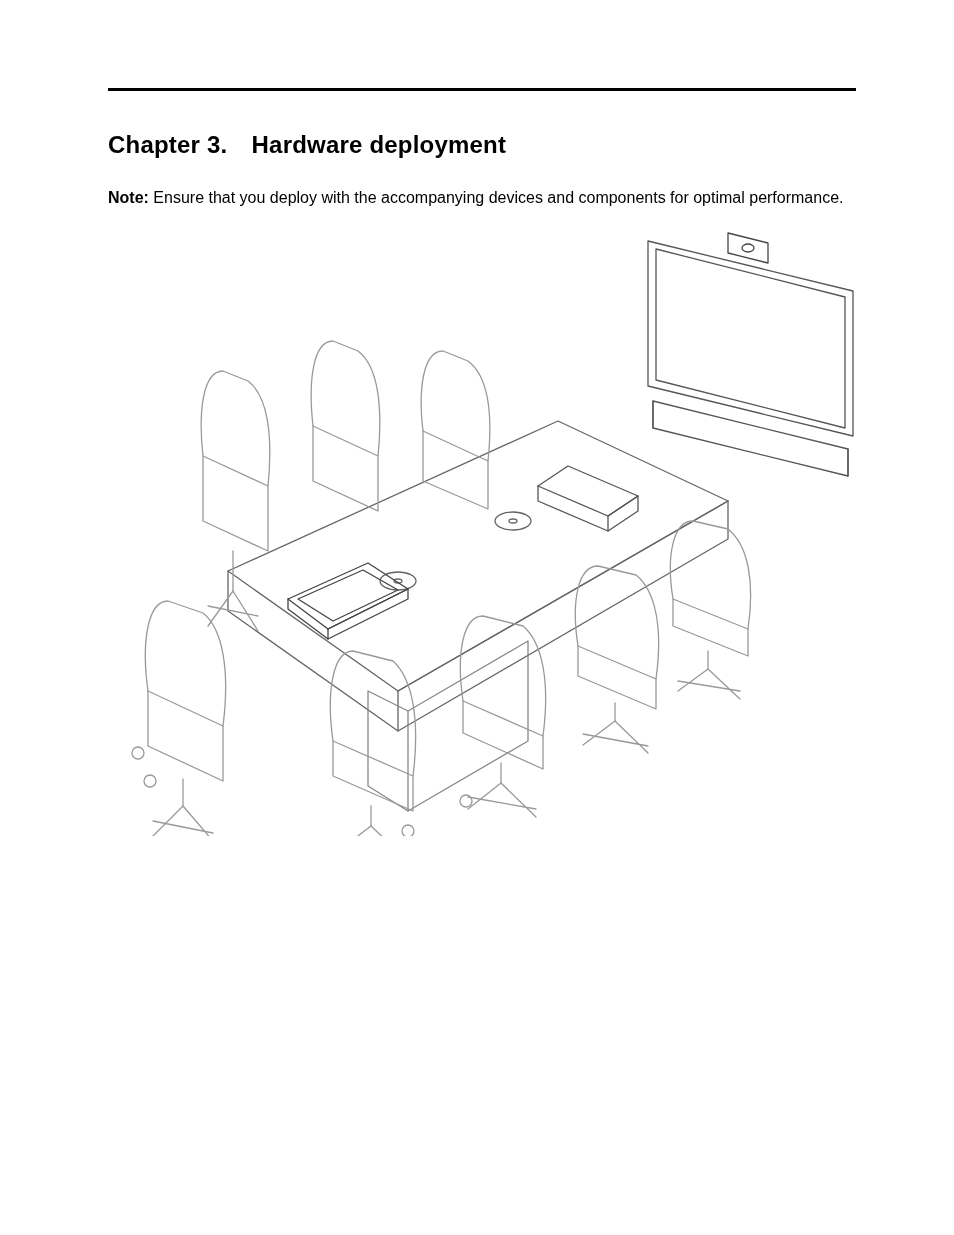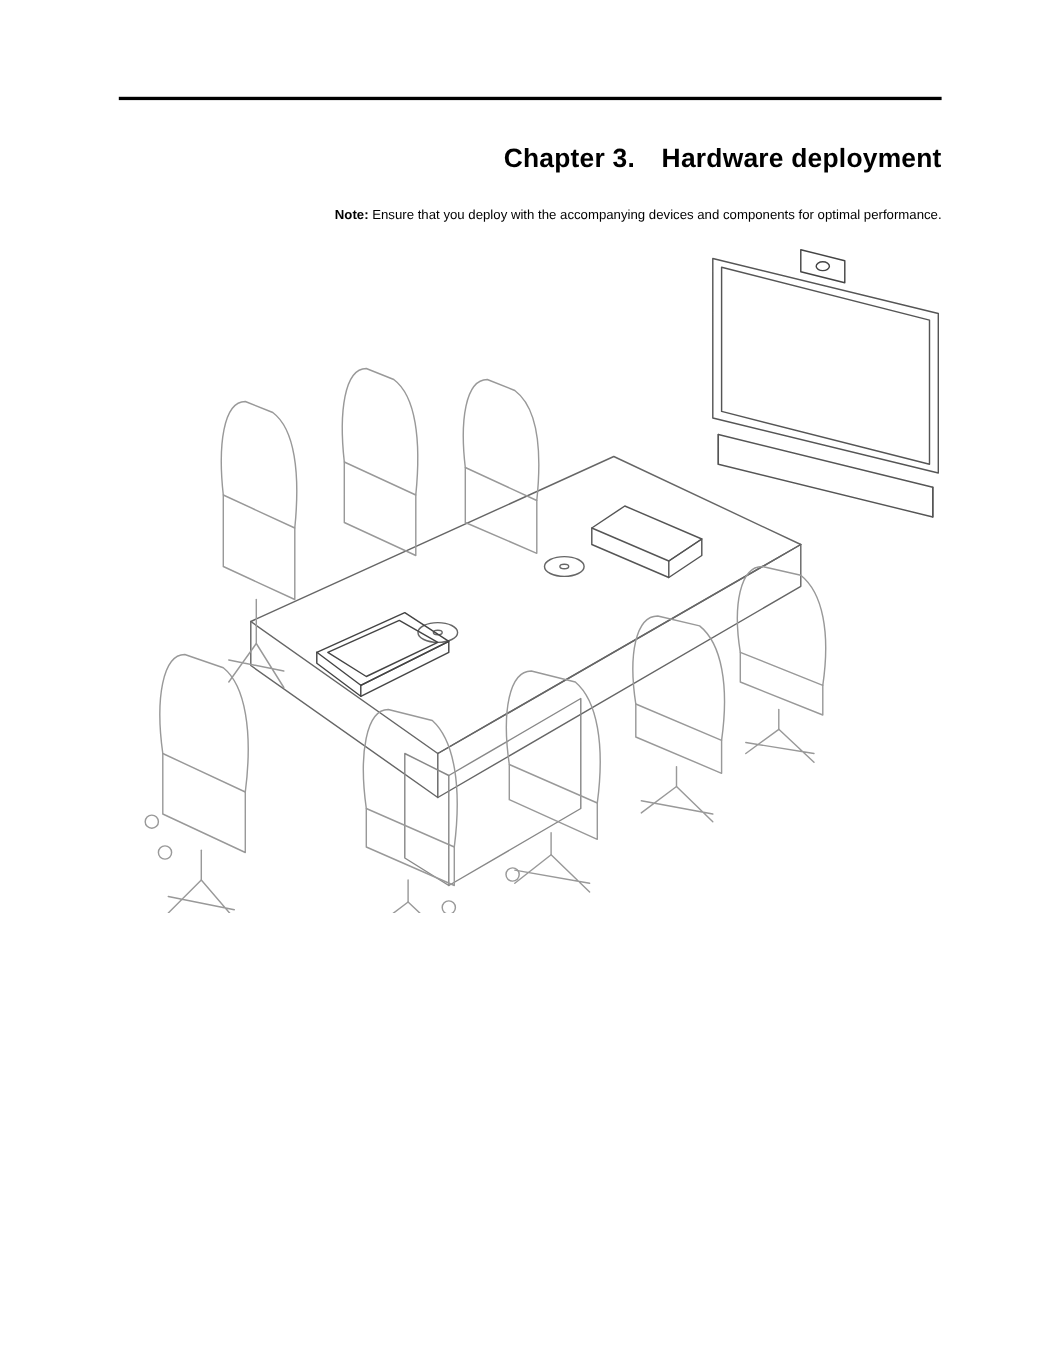--- a/index.html
+++ b/index.html
@@ -8,40 +8,39 @@
     height: 1235px;
     background: #fff;
     font-family: Arial, Helvetica, sans-serif;
     color: #000;
   }
   .page {
     position: relative;
     width: 954px;
     height: 1235px;
     padding: 88px 98px 60px 108px;
-    text-align: right;
   }
   .top-rule {
     border: none;
     border-top: 3px solid #000;
     margin-bottom: 40px;
   }
   .chapter-title {
     font-size: 24px;
     font-weight: bold;
     margin-bottom: 28px;
     letter-spacing: 0.2px;
   }
   .body-text {
     font-size: 15px;
     line-height: 1.35;
     margin-bottom: 18px;
   }
   .note-line {
-    font-size: 12px;
+    font-size: 16px;
     line-height: 1.35;
     margin-bottom: 12px;
   }
   .note-label { font-weight: bold; }
   .illustration {
     width: 750px;
     height: 615px;
     margin-top: 6px;
   }
   .footer {

